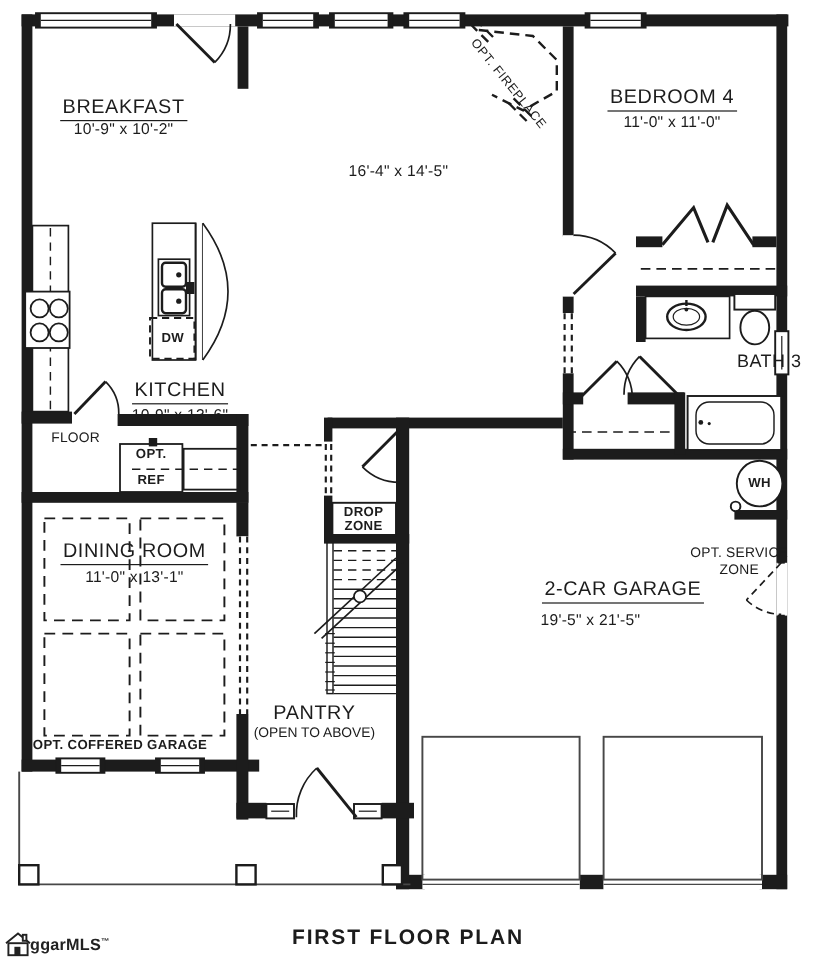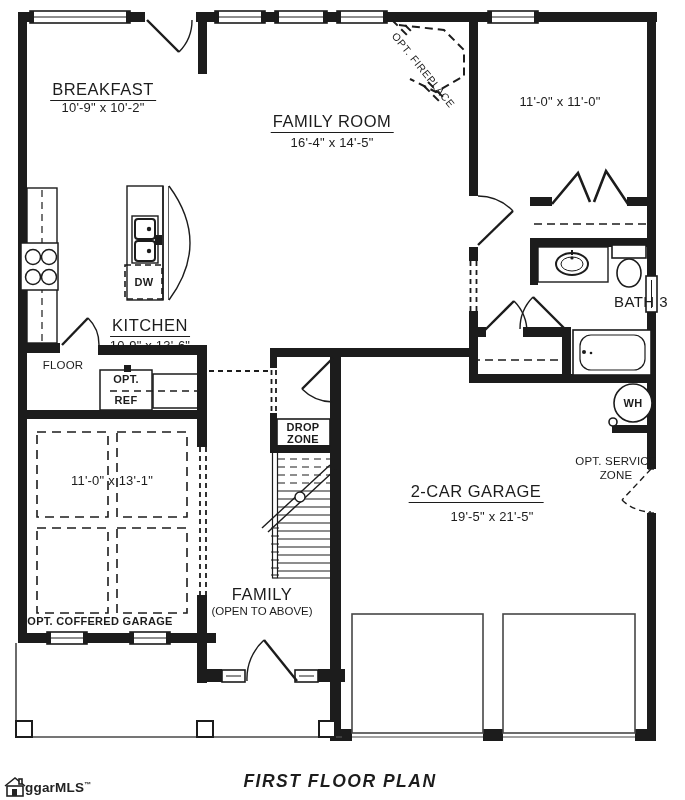--- a/index.html
+++ b/index.html
@@ -10,21 +10,21 @@
   .room-name{font-size:16.5px;letter-spacing:.5px;border-bottom:1.6px solid #1c1c1c;padding:0 2px 1px 2px;text-align:right;}
   .room-dims{font-size:13px;letter-spacing:.2px;}
   .small-lbl{font-size:11px;letter-spacing:.3px;line-height:12.5px;font-weight:bold;}
   .tiny-lbl{font-size:11.5px;letter-spacing:.2px;}
   .bath-lbl{font-size:15px;letter-spacing:.4px;}
   .foyer-name{font-size:16.5px;letter-spacing:.5px;}
   .foyer-sub{font-size:11.5px;}
   .fireplace-lbl{position:absolute;left:399px;top:30px;transform:rotate(51deg);transform-origin:left top;
                  font-size:10.5px;letter-spacing:.6px;color:#1c1c1c;}
   .plan-title{position:absolute;left:340px;top:771px;transform:translateX(-50%);
-              font-size:17.5px;font-weight:bold;font-style:italic;letter-spacing:1.5px;}
+              font-size:17.5px;font-weight:bold;letter-spacing:1.5px;}
   #logo{position:absolute;left:2px;top:776px;display:flex;align-items:center;gap:0px;}
   #logo .logo-text{font-size:13.5px;font-weight:bold;color:#222;letter-spacing:.2px;margin-left:-3px;}
   #logo .logo-tm{font-size:7px;vertical-align:super;color:#222;}
 </style>
 </head>
 <body>
 
 <div id="canvas">
 
   <svg id="plan-svg" width="685" height="800" viewBox="0 0 685 800">
@@ -297,36 +297,37 @@
         <rect x="16" y="721" width="16" height="16" fill="#ffffff" stroke="#1c1c1c" stroke-width="2"></rect>
         <rect x="197" y="721" width="16" height="16" fill="#ffffff" stroke="#1c1c1c" stroke-width="2"></rect>
         <rect x="319" y="721" width="16" height="16" fill="#ffffff" stroke="#1c1c1c" stroke-width="2"></rect>
       </g>
     </g>
   </svg>
 
   <div class="lbl room-name" style="left:103px;top:80px;">BREAKFAST</div>
   <div class="lbl room-dims" style="left:103px;top:100px;">10'-9" x 10'-2"</div>
 
-  <div class="lbl room-name" style="left:332px;top:112px;">FAMILY ROOM</div>
   <div class="lbl room-dims" style="left:332px;top:135px;">16'-4" x 14'-5"</div>
 
+  <div class="lbl room-name" style="left:560px;top:72px;">BEDROOM 4</div>
   <div class="lbl room-dims" style="left:560px;top:94px;">11'-0" x 11'-0"</div>
 
   <div class="lbl room-name" style="left:150px;top:316px;">KITCHEN</div>
   <div class="lbl room-dims" style="left:150px;top:338px;">10-9" x 13'-6"</div>
 
+  <div class="lbl room-name" style="left:112px;top:450px;">DINING ROOM</div>
   <div class="lbl room-dims" style="left:112px;top:473px;">11'-0" x 13'-1"</div>
 
-  <div class="lbl room-name" style="left:476px;top:482px;">2-CAR GARAGE</div>
+  <div class="lbl room-name" style="left:519px;top:482px;">2-CAR GARAGE</div>
   <div class="lbl room-dims" style="left:492px;top:509px;">19'-5" x 21'-5"</div>
 
   <div class="lbl bath-lbl" style="left:601px;top:293px;margin-left:40px;">BATH 3</div>
 
-  <div class="lbl foyer-name" style="left:262px;top:585px;">FAMILY</div>
+  <div class="lbl foyer-name" style="left:262px;top:585px;">PANTRY</div>
   <div class="lbl foyer-sub" style="left:262px;top:605px;">(OPEN TO ABOVE)</div>
 
   <div class="lbl tiny-lbl" style="left:63px;top:359px;">FLOOR</div>
   <div class="lbl small-lbl" style="left:144px;top:276px;">DW</div>
 
   <div class="lbl small-lbl" style="left:126px;top:373px;">OPT.</div>
   <div class="lbl small-lbl" style="left:126px;top:394px;">REF</div>
 
   <div class="lbl small-lbl" style="left:303px;top:421px;">DROP</div>
   <div class="lbl small-lbl" style="left:303px;top:433px;">ZONE</div>

